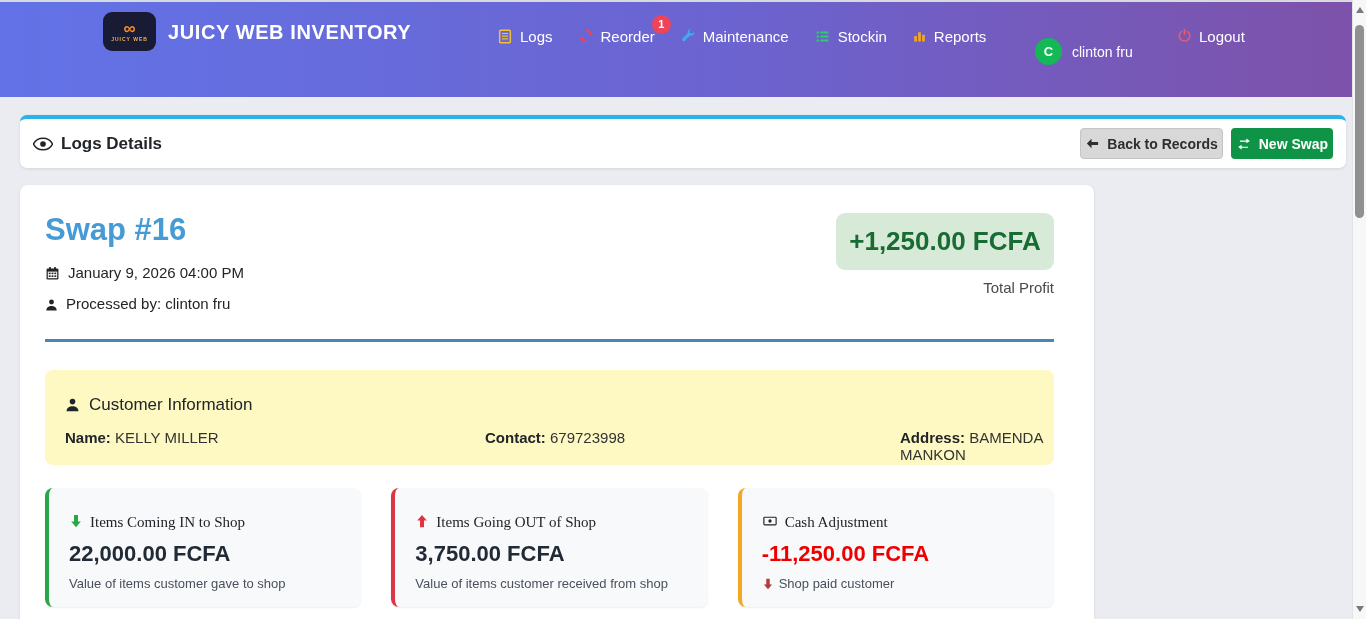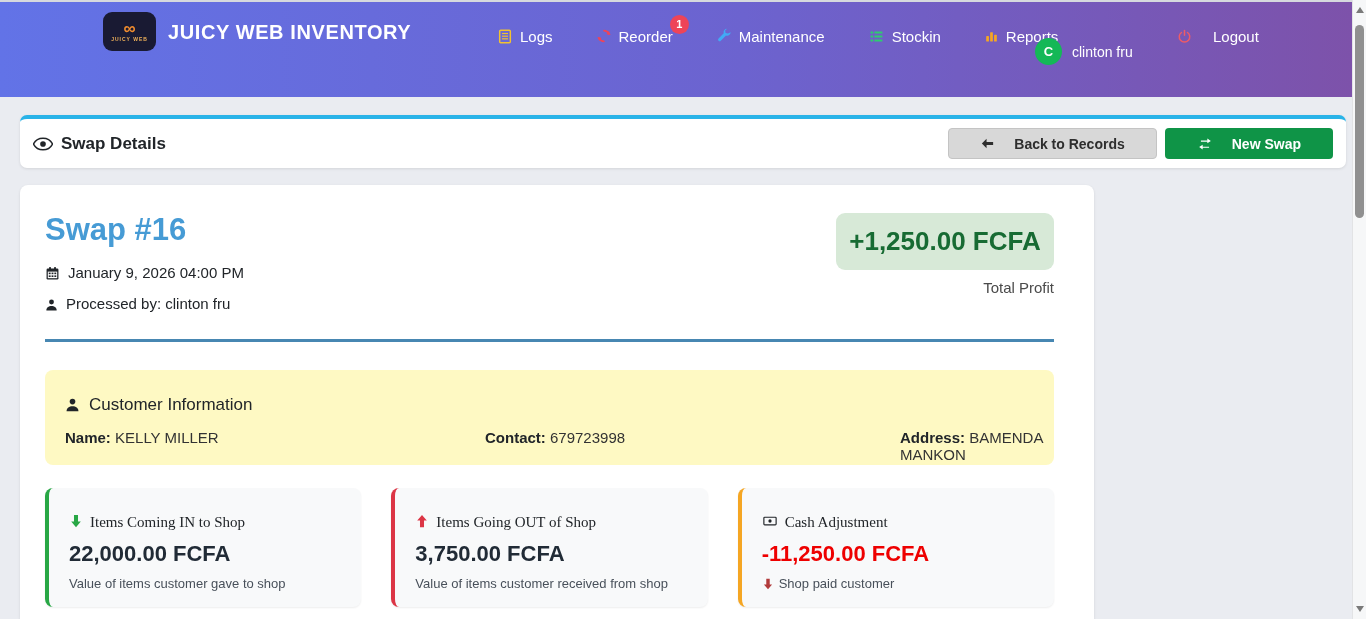--- a/index.html
+++ b/index.html
@@ -22,34 +22,34 @@
     position:absolute; left:103px; top:10px; width:53px; height:39px;
     background:#191a33; border-radius:9px;
     display:flex; flex-direction:column; align-items:center; justify-content:center;
   }
   .logo-inf { font-size:17px; font-weight:bold; line-height:14px; color:#f08c2e; }
   .logo-txt { font-size:5px; letter-spacing:1px; color:#f0b25a; font-weight:bold; }
   .brand {
     position:absolute; left:168px; top:19px;
     color:#fff; font-size:20px; font-weight:bold; letter-spacing:0.6px;
   }
-  .nav { position:absolute; left:497px; top:0; height:68px; display:flex; align-items:center; gap:43px; }
+  .nav { position:absolute; left:497px; top:0; height:68px; display:flex; align-items:center; gap:25px; }
   .nav-item { display:flex; align-items:center; gap:7px; color:#fff; font-size:15px; cursor:pointer; position:relative; }
   .badge {
     position:absolute; right:-16px; top:-13px; width:19px; height:19px; border-radius:50%;
     background:#ee4458; color:#fff; font-size:11px; font-weight:bold;
     display:flex; align-items:center; justify-content:center;
   }
   .user-menu { position:absolute; left:1035px; top:36px; display:flex; align-items:center; gap:10px; color:#fff; font-size:14px; }
   .avatar {
     width:27px; height:27px; border-radius:50%; background:#14b857;
     display:flex; align-items:center; justify-content:center;
     color:#fff; font-size:13px; font-weight:bold;
   }
-  .logout { position:absolute; left:1177px; top:26px; display:flex; align-items:center; gap:21px; color:#fff; font-size:15px; cursor:pointer; }
+  .logout { position:absolute; left:1177px; top:26px; display:flex; align-items:flex-start; gap:7px; color:#fff; font-size:15px; cursor:pointer; }
 
   
   .scrollbar {
     position:absolute; left:1352px; top:0; width:14px; height:619px;
     background:#f6f7f8; border-left:1px solid #e2e3e5;
   }
   .sb-arrow { position:absolute; left:0; width:14px; height:14px; display:flex; align-items:center; justify-content:center; }
   .sb-arrow.up { top:3px; }
   .sb-arrow.down { bottom:3px; }
   .sb-arrow span { width:0; height:0; border-left:4px solid transparent; border-right:4px solid transparent; }
@@ -59,21 +59,21 @@
 
   
   .toolbar {
     position:absolute; left:20px; top:115px; width:1326px; height:53px;
     background:#fff; border-radius:7px; border-top:4px solid #29b3e8;
     box-shadow:0 1px 3px rgba(0,0,0,0.1);
     display:flex; align-items:center; padding:0 13px;
   }
   .toolbar-title { display:flex; align-items:center; gap:8px; font-size:17px; font-weight:bold; color:#212529; }
   .toolbar-spacer { flex:1; }
-  .btn { display:flex; align-items:center; gap:19px; height:31px; padding:0 31px; border-radius:4px; font-size:14px; font-weight:bold; cursor:pointer; border:1px solid transparent; }
+  .btn { display:flex; align-items:center; gap:7px; height:31px; padding:0 4px; border-radius:4px; font-size:14px; font-weight:bold; cursor:pointer; border:1px solid transparent; }
   .btn-back { background:#d8d8d8; border-color:#c4c4c4; color:#2e2e2e; }
   .btn-new { background:#0f9447; color:#fff; margin-left:8px; }
 
   
   .main-card {
     position:absolute; left:20px; top:185px; width:1074px; height:434px;
     background:#fff; border-radius:8px 8px 0 0;
     box-shadow:0 1px 3px rgba(0,0,0,0.1);
   }
   .swap-head { position:relative; padding:28px 40px 0 25px; }
@@ -203,21 +203,21 @@
 </div>
 
 <div class="toolbar">
   <div class="toolbar-title">
     <span class="icon">
       <svg viewBox="0 0 24 16" width="20" height="14">
           <path d="M12 1C6.5 1 2.3 4.6.6 8c1.7 3.4 5.9 7 11.4 7s9.7-3.6 11.4-7C21.7 4.6 17.5 1 12 1z" fill="none" stroke="#212529" stroke-width="1.8"></path>
           <circle cx="12" cy="8" r="3.4" fill="#212529"></circle>
         </svg>
     </span>
-    <span>Swap Details</span>
+    <span>Logs Details</span>
   </div>
   <div class="toolbar-spacer"></div>
   <div class="btn btn-back">
     <span class="icon">
       <svg viewBox="0 0 24 24" width="15" height="15" fill="#2e2e2e">
           <path d="M10.5 4.5L3 12l7.5 7.5v-5H21v-5H10.5v-5z"></path>
         </svg>
     </span>
     <span>Back to Records</span>
   </div>

